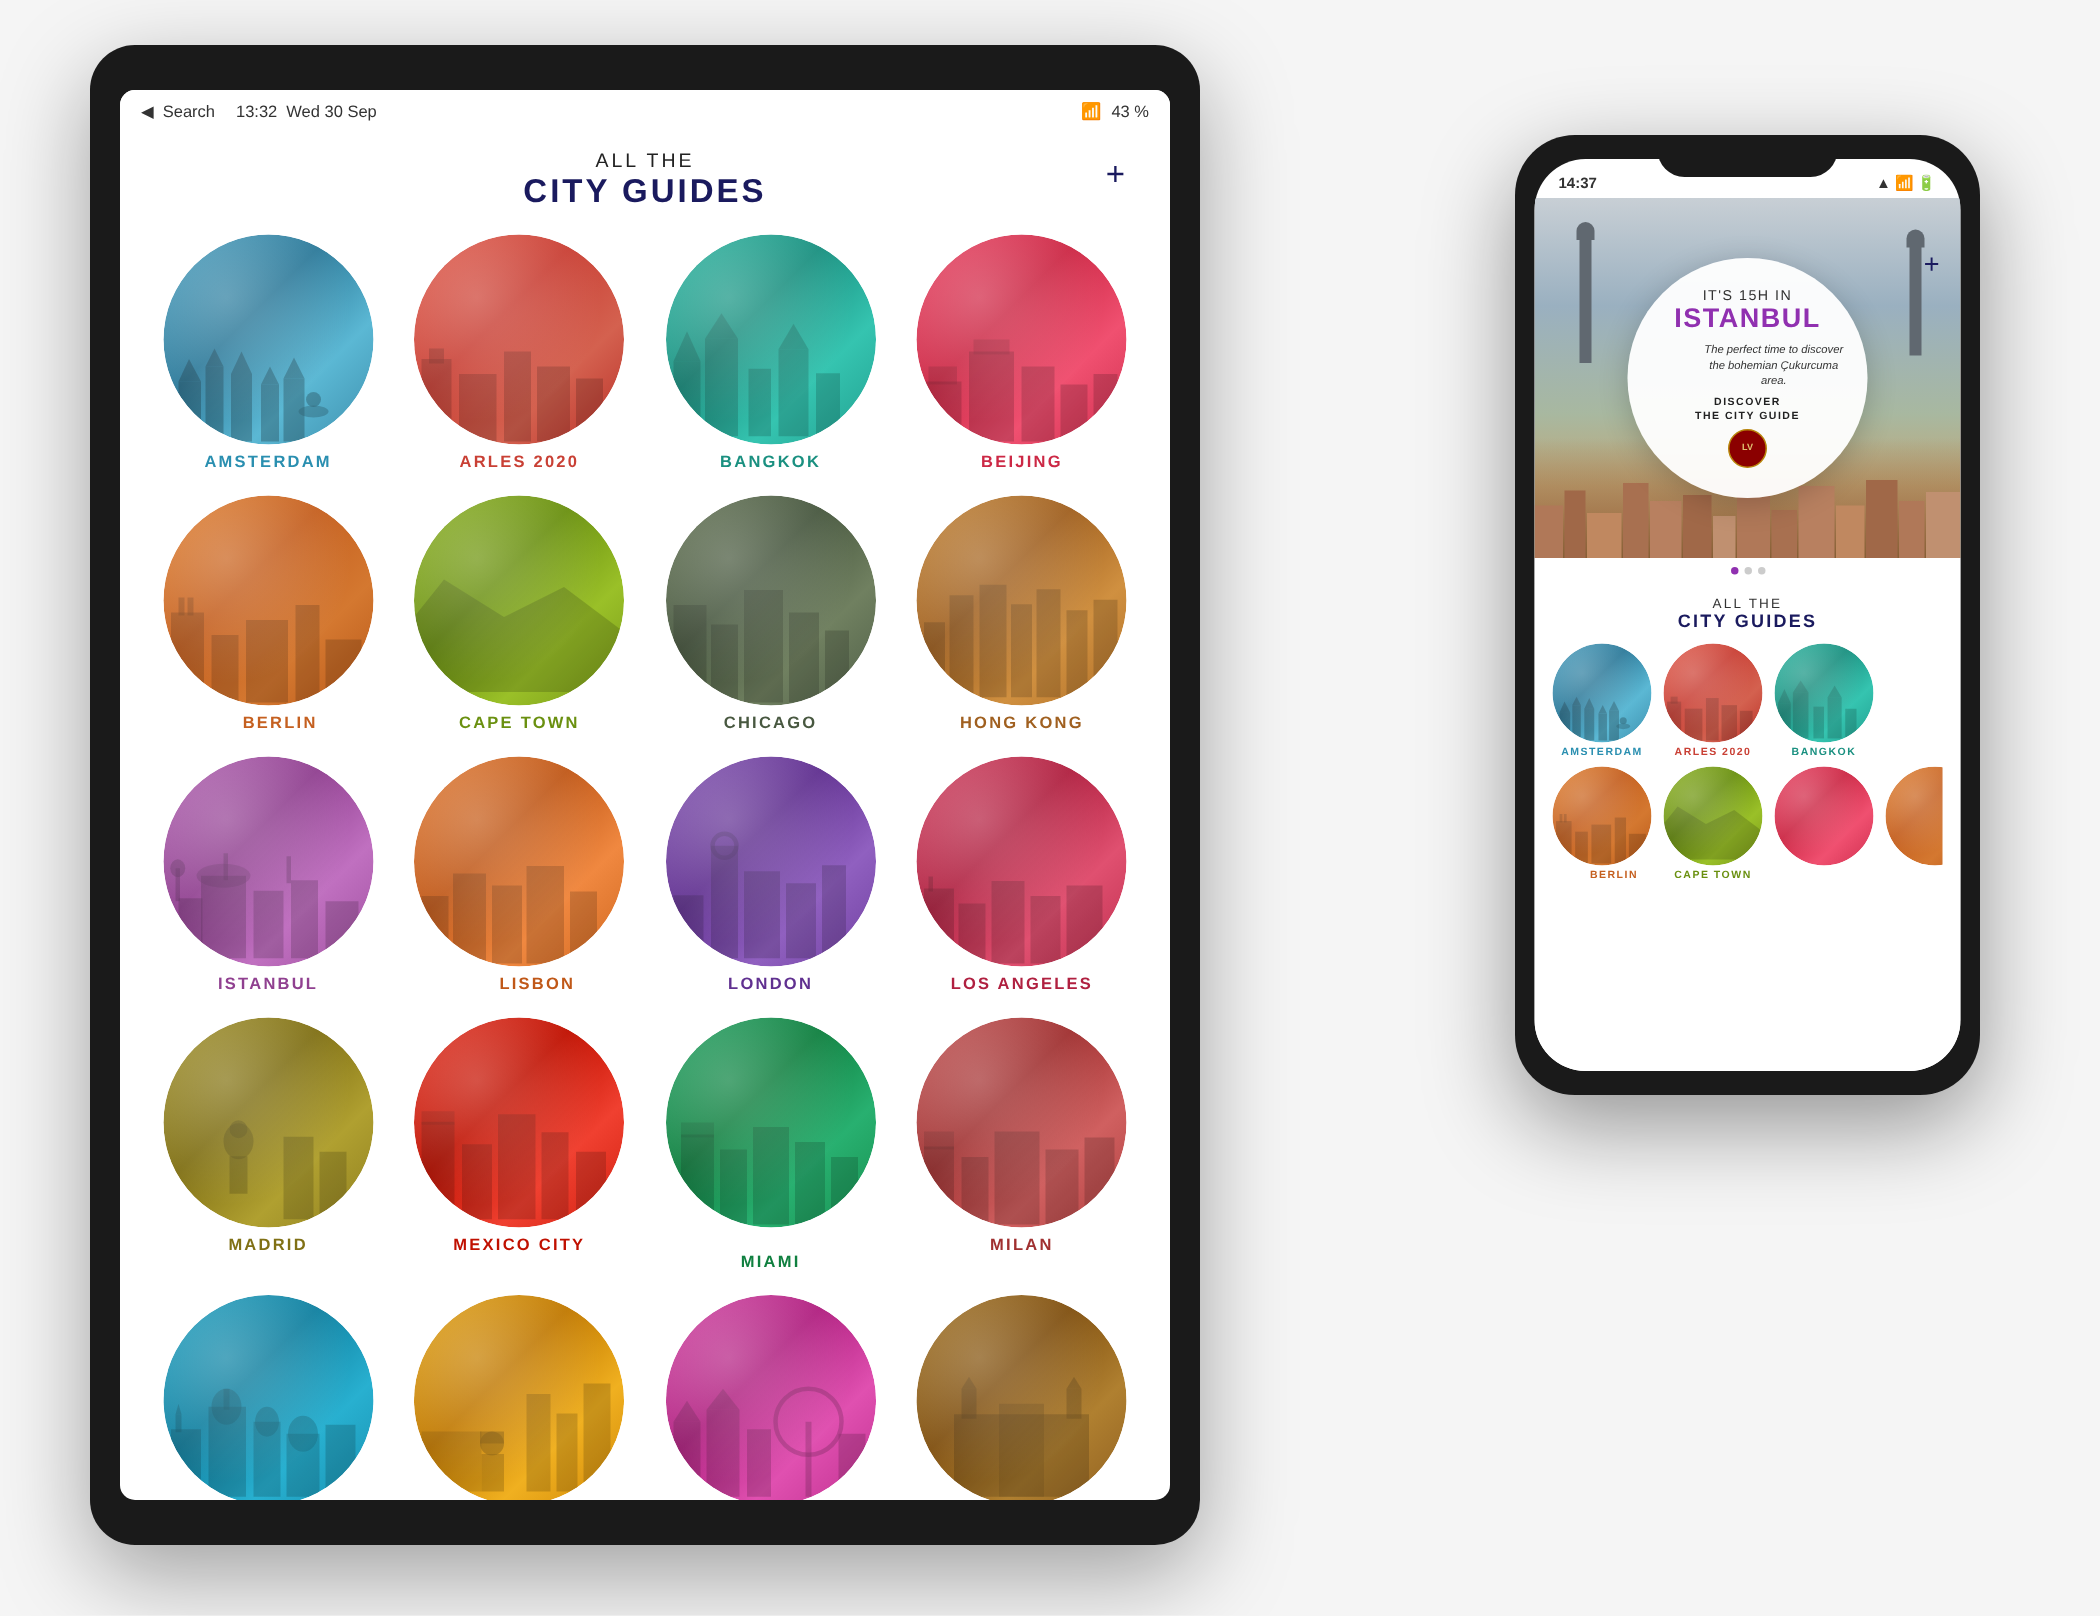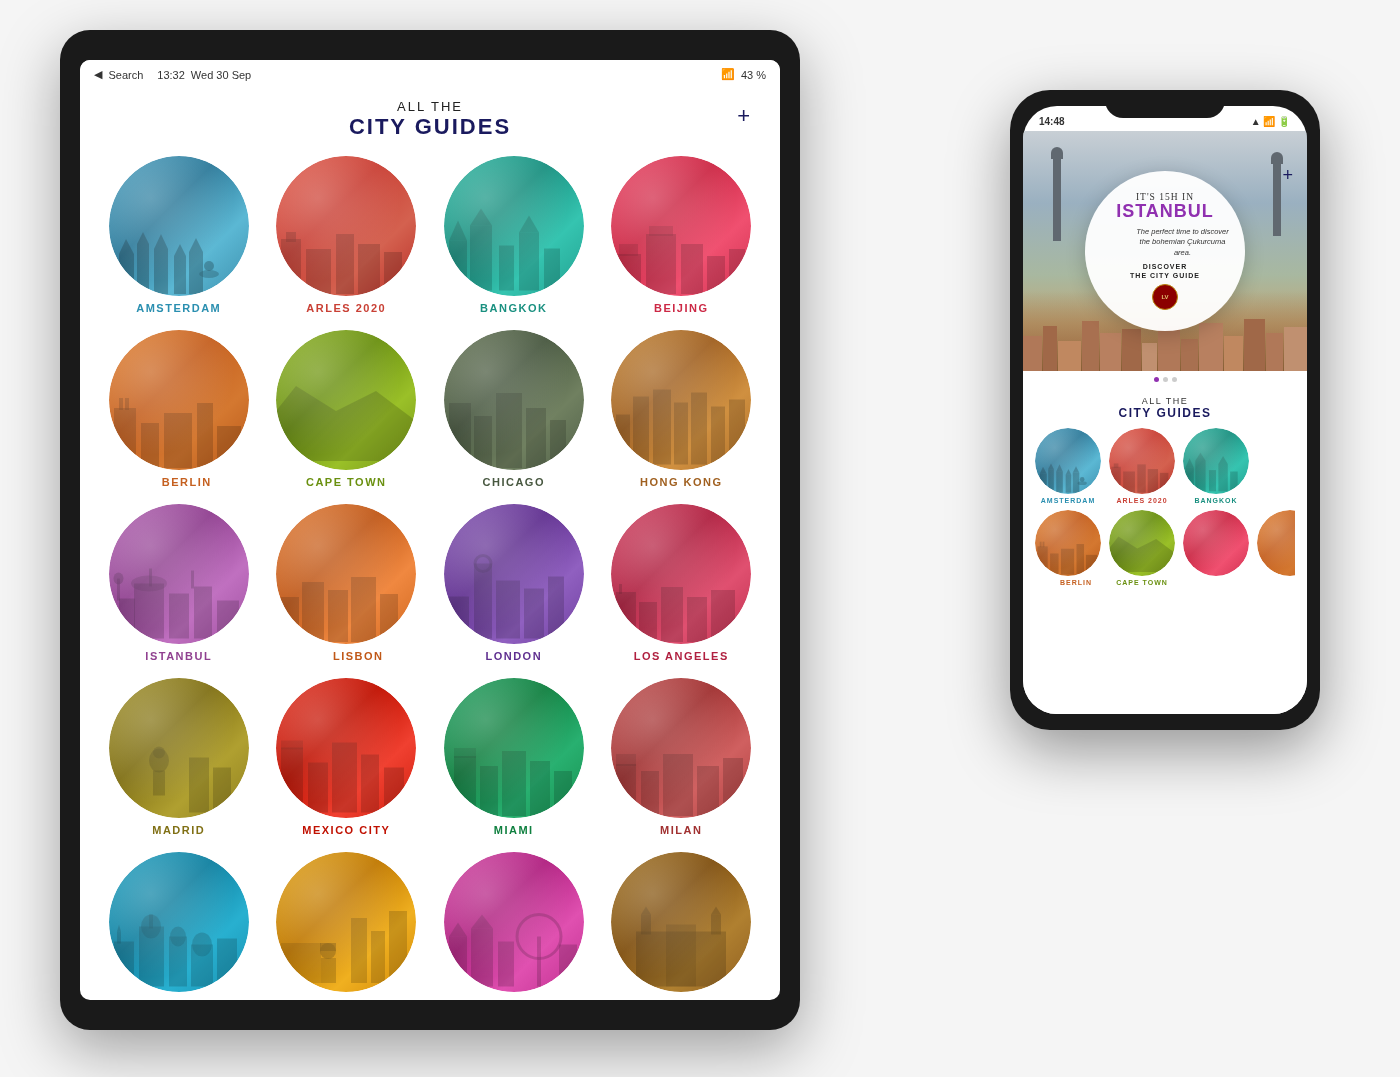--- a/index.html
+++ b/index.html
@@ -190,21 +190,21 @@
     .label-berlin { color: #c56020; margin-left: 16px; }
     .label-capetown { color: #6a9010; }
     .label-chicago { color: #485840; }
     .label-hongkong { color: #a06020; }
     .label-istanbul { color: #904090; }
     .label-lisbon { color: #c05818; padding-left: 24px; }
     .label-london { color: #603090; }
     .label-losangeles { color: #b02040; }
     .label-madrid { color: #807015; }
     .label-mexicocity { color: #c01000; }
-    .label-miami { color: #108040; }
+    .label-miami { color: #108040; margin-top: 11px; }
     .label-milan { color: #a03030; }
     .label-moscow { color: #1080a0; }
     .label-newyork { color: #c07800; }
     .label-prague { color: #b02080; }
     .label-reims { color: #805010; }
 
     
     .phone {
       position: absolute;
       right: 80px;
@@ -294,21 +294,20 @@
       padding: 16px;
       box-shadow: 0 4px 20px rgba(0,0,0,0.2);
     }
 
     .istanbul-time {
       font-size: 9.5px;
       color: #333;
       letter-spacing: 1px;
       text-transform: uppercase;
       font-weight: 400;
-      font-family: Liberation Serif, serif;
     }
 
     .istanbul-name {
       font-size: 18px;
       font-weight: 800;
       color: #9030b0;
       letter-spacing: 1px;
       text-transform: uppercase;
       line-height: 1.1;
     }
@@ -804,21 +803,21 @@
           </div>
       </div>
     </div>
   </div>
 
   <div class="phone">
     <div class="phone-notch"></div>
     <div class="phone-screen">
 
       <div class="phone-status-bar">
-        <span style="font-weight:600;">14:48</span>
+        <span style="font-weight:600;">14:37</span>
         <span>▲ 📶 🔋</span>
       </div>
 
       <div class="phone-hero">
         <div class="phone-hero-bg">
 
           <div style="position:absolute;inset:0;background:linear-gradient(180deg, #c8cfd5 0%, #9ab0c0 30%, #a8b8a0 60%, #c0a878 80%, #c09868 100%);"></div>
 
           <div style="position:absolute;left:30px;top:20px;width:8px;height:90px;background:#606870;border-radius:4px 4px 0 0;"></div>
           <div style="position:absolute;left:28px;top:16px;width:12px;height:12px;background:#606870;border-radius:50% 50% 0 0;"></div>

